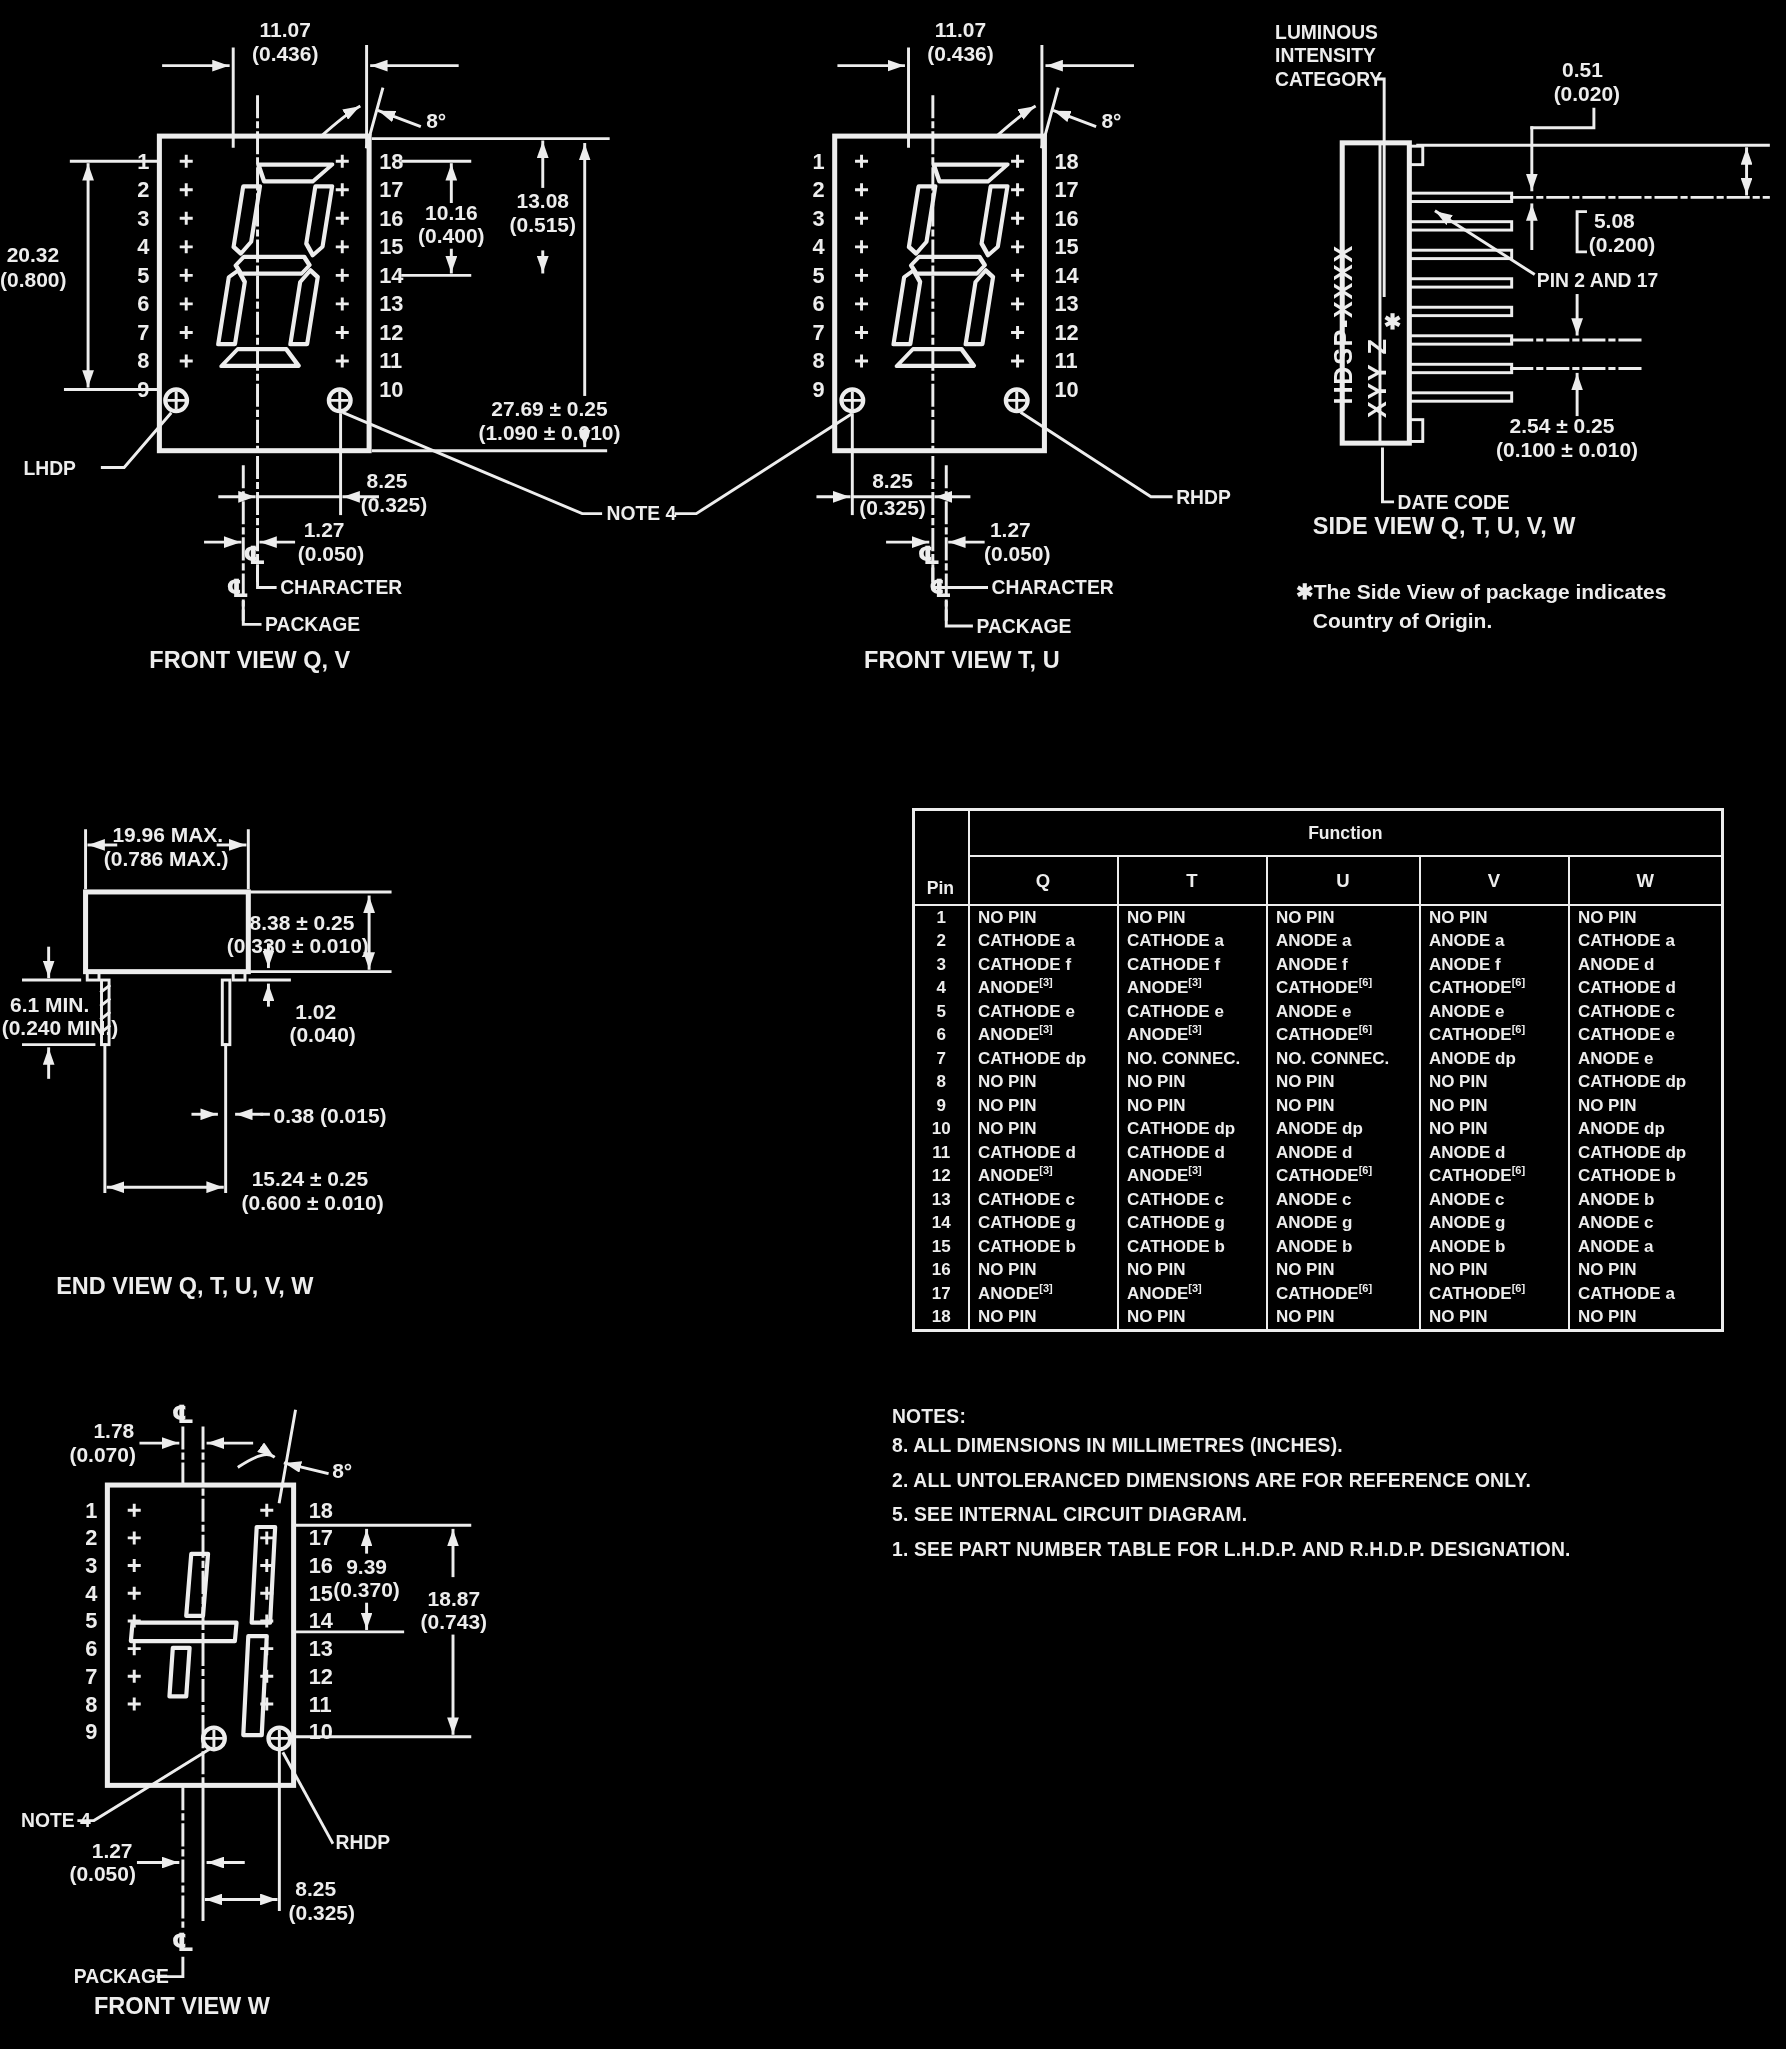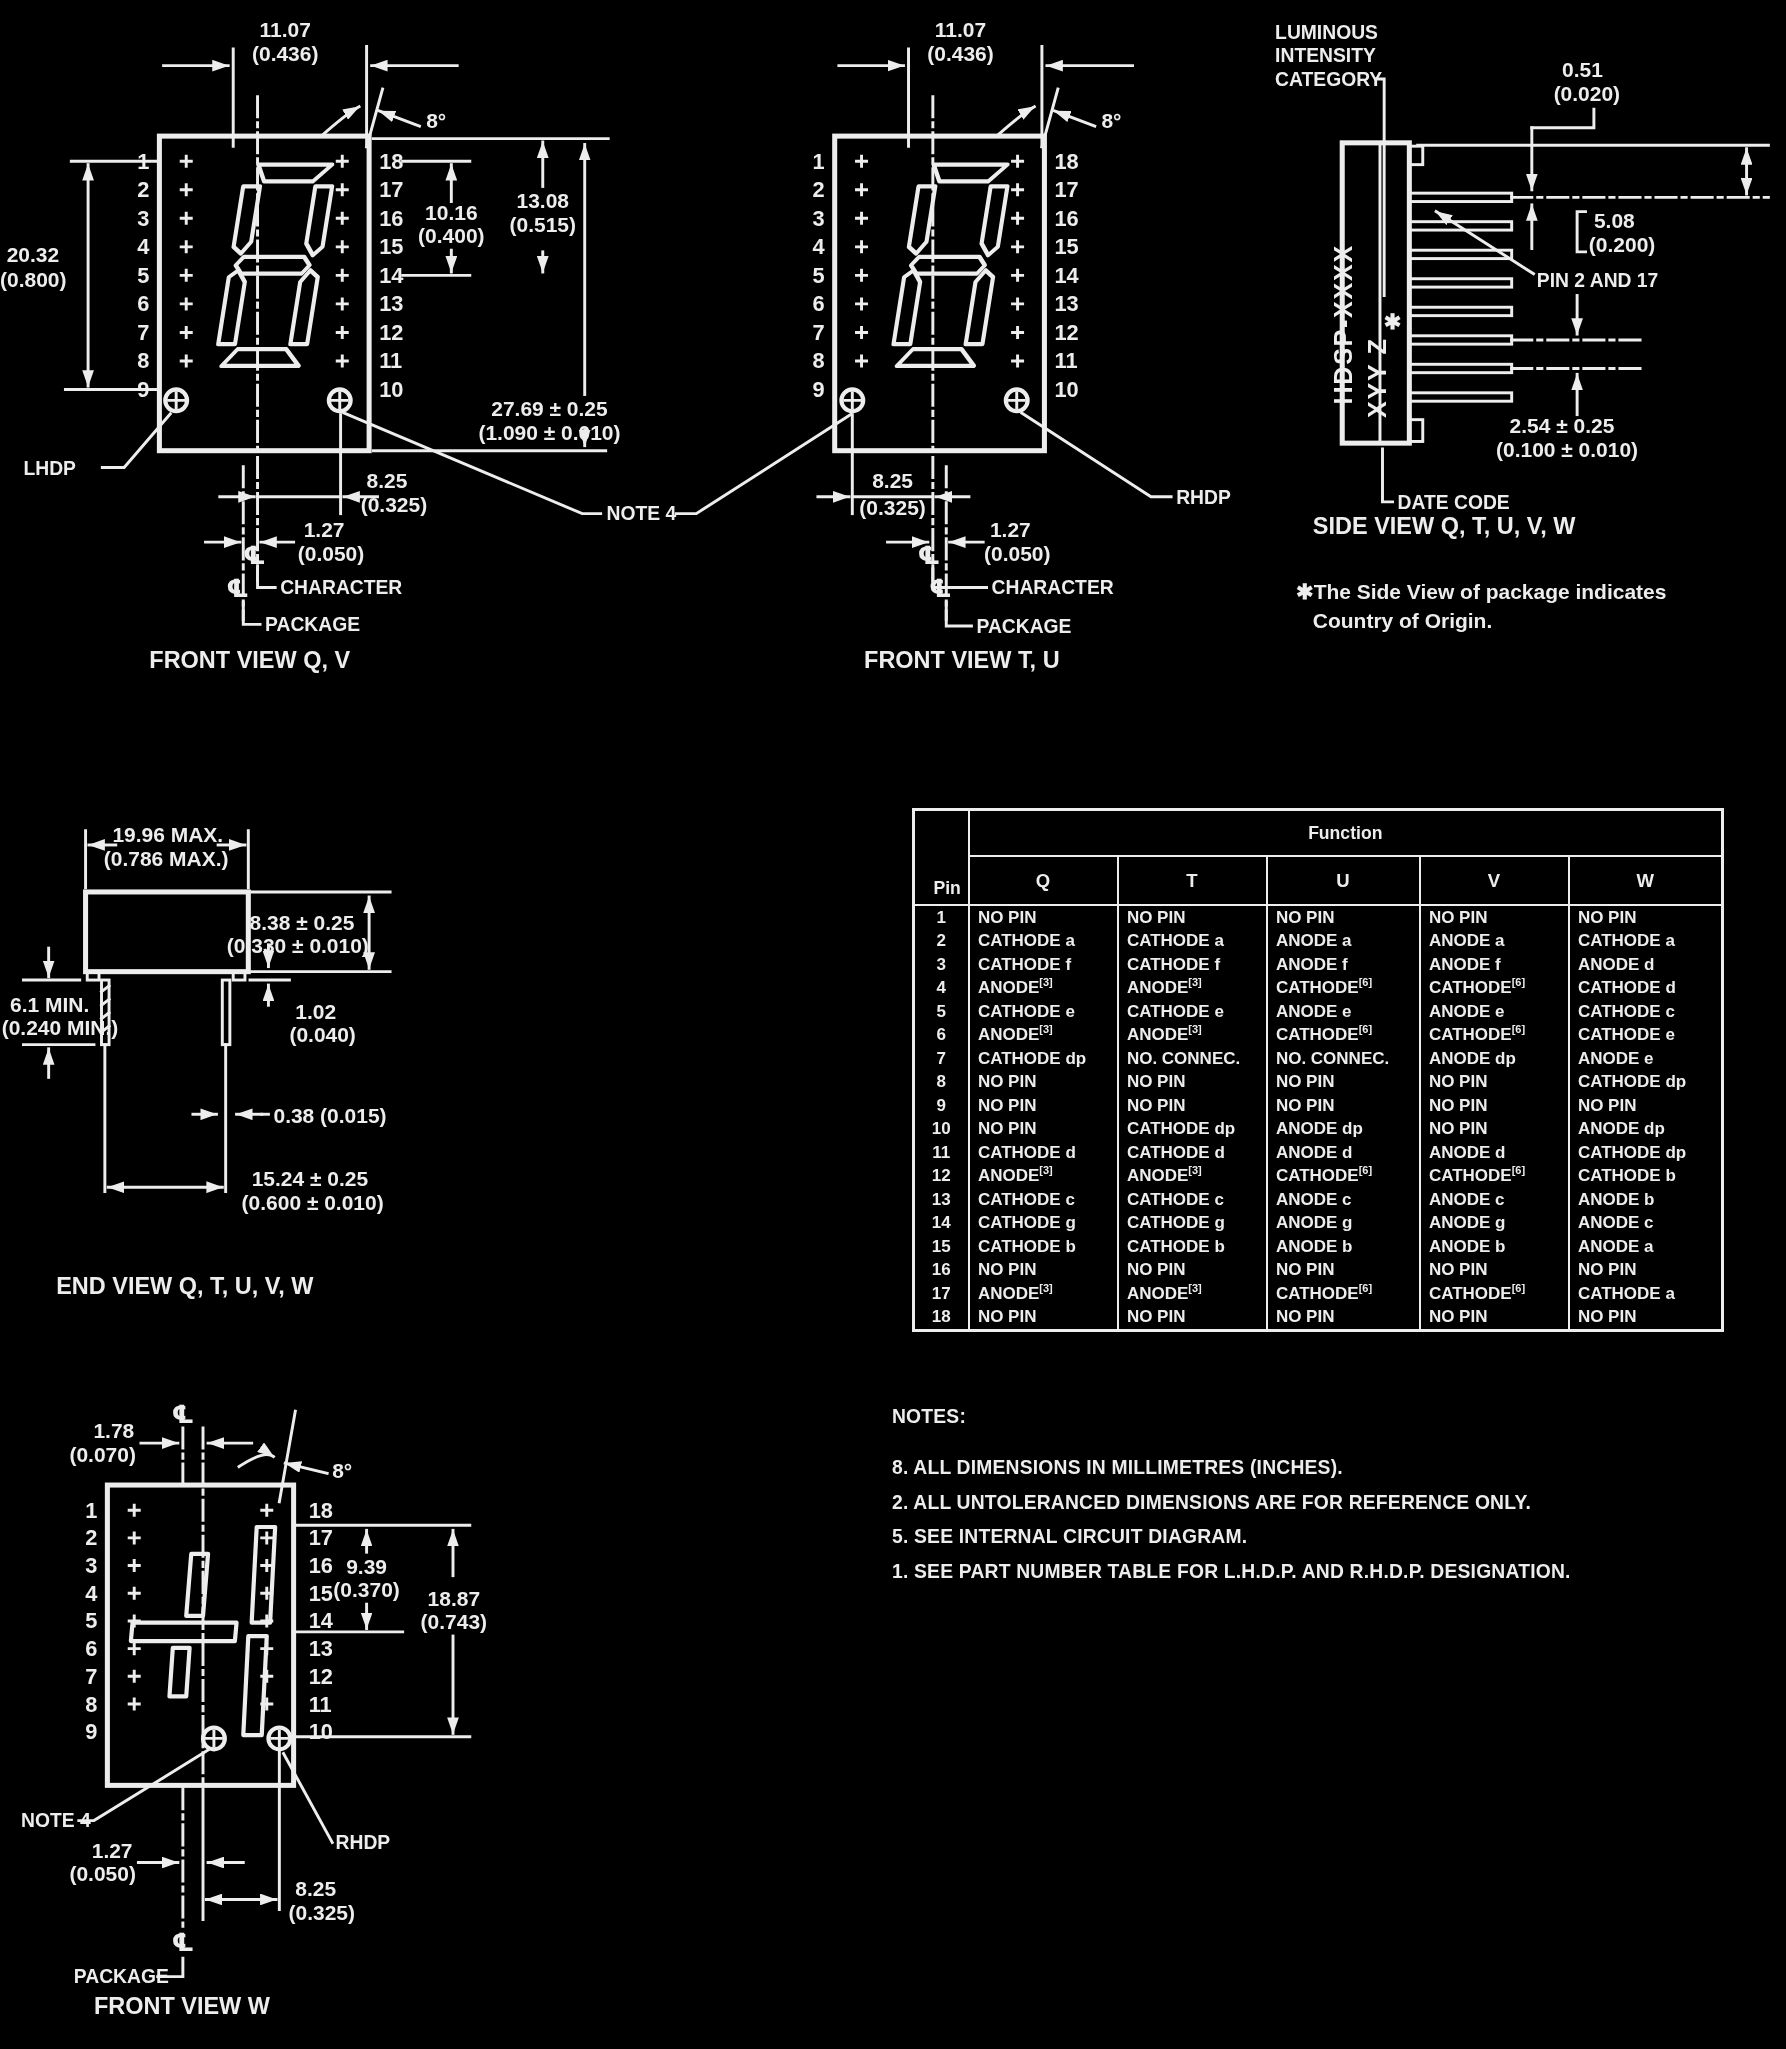--- a/index.html
+++ b/index.html
@@ -19,28 +19,28 @@
   .note-fn{font-size:25px;}
   .cl-sym{font-size:30px;font-family:"DejaVu Sans","Liberation Sans",sans-serif;}
   .vtxt{font-size:30px;letter-spacing:2px;}
   #pin-table{position:absolute;left:912px;top:808px;width:811px;}
   #pin-table table{border-collapse:collapse;table-layout:fixed;width:100%;
      font:700 17px "Liberation Sans",sans-serif;color:#ededed;}
   #pin-table th{border:2.5px solid #ededed;}
   #pin-table table{border:3.4px solid #ededed;}
   #pin-table thead th.func{height:42px;font-size:17.6px;text-align:center;}
   #pin-table thead th.col{height:45px;font-size:18.5px;}
-  #pin-table thead th.pin{vertical-align:bottom;text-align:center;padding:0 0 5px 11.7px;font-size:17.6px;}
+  #pin-table thead th.pin{vertical-align:bottom;text-align:left;padding:0 0 5px 11.7px;font-size:17.6px;}
   #pin-table tbody td{height:23.5px;padding:0 0 0 8.4px;border-left:2.5px solid #ededed;
      border-top:none;border-bottom:none;white-space:nowrap;}
   #pin-table tbody td.pin-col{text-align:center;padding:0;border-left:none;}
   #pin-table sup{font-size:11px;line-height:0;}
   #notes{position:absolute;left:892px;top:1406px;width:856px;
      font:700 19.3px "Liberation Sans",sans-serif;color:#ededed;letter-spacing:0.2px;}
-  #notes .heading{margin-bottom:29px;}
+  #notes .heading{margin-bottom:7px;}
   .note-line{margin-bottom:12.6px;white-space:nowrap;}
 </style>
 </head>
 <body>
 
 <div id="page">
 <svg width="1786" height="2049" viewBox="0 0 2129 2442">
   <defs>
     <marker id="arr" viewBox="0 0 20 14" refX="19" refY="7" markerWidth="20" markerHeight="14" markerUnits="userSpaceOnUse" orient="auto-start-reverse">
       <path d="M0,0 L20,7 L0,14 Z" fill="#ededed"></path>

